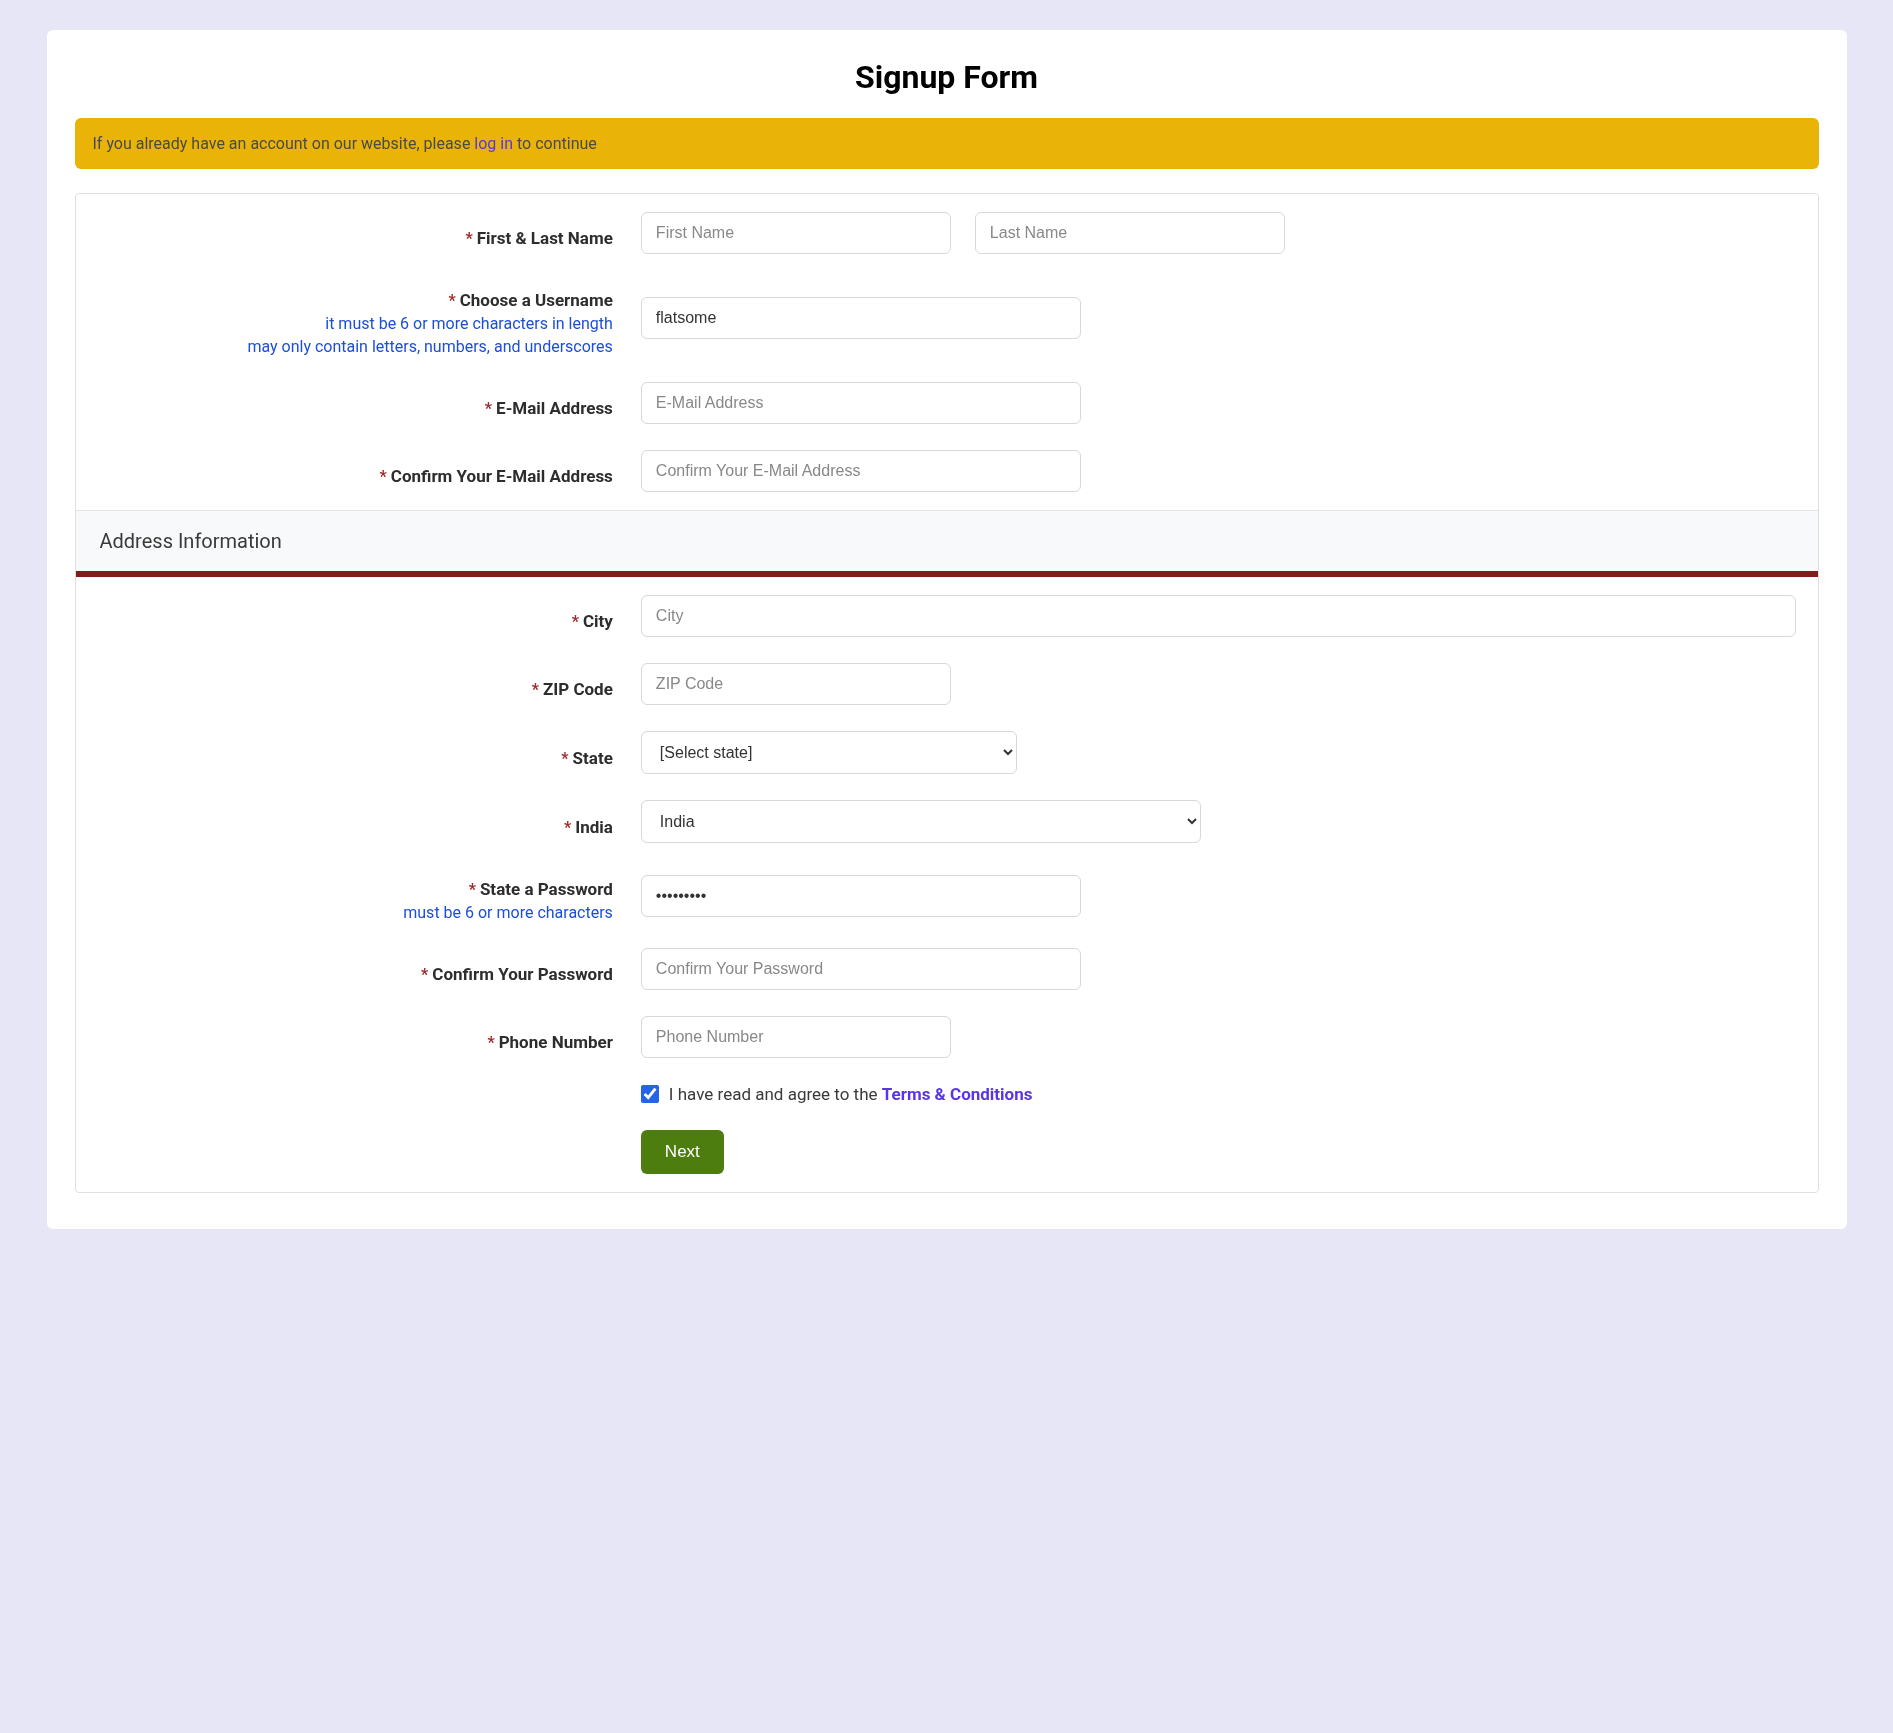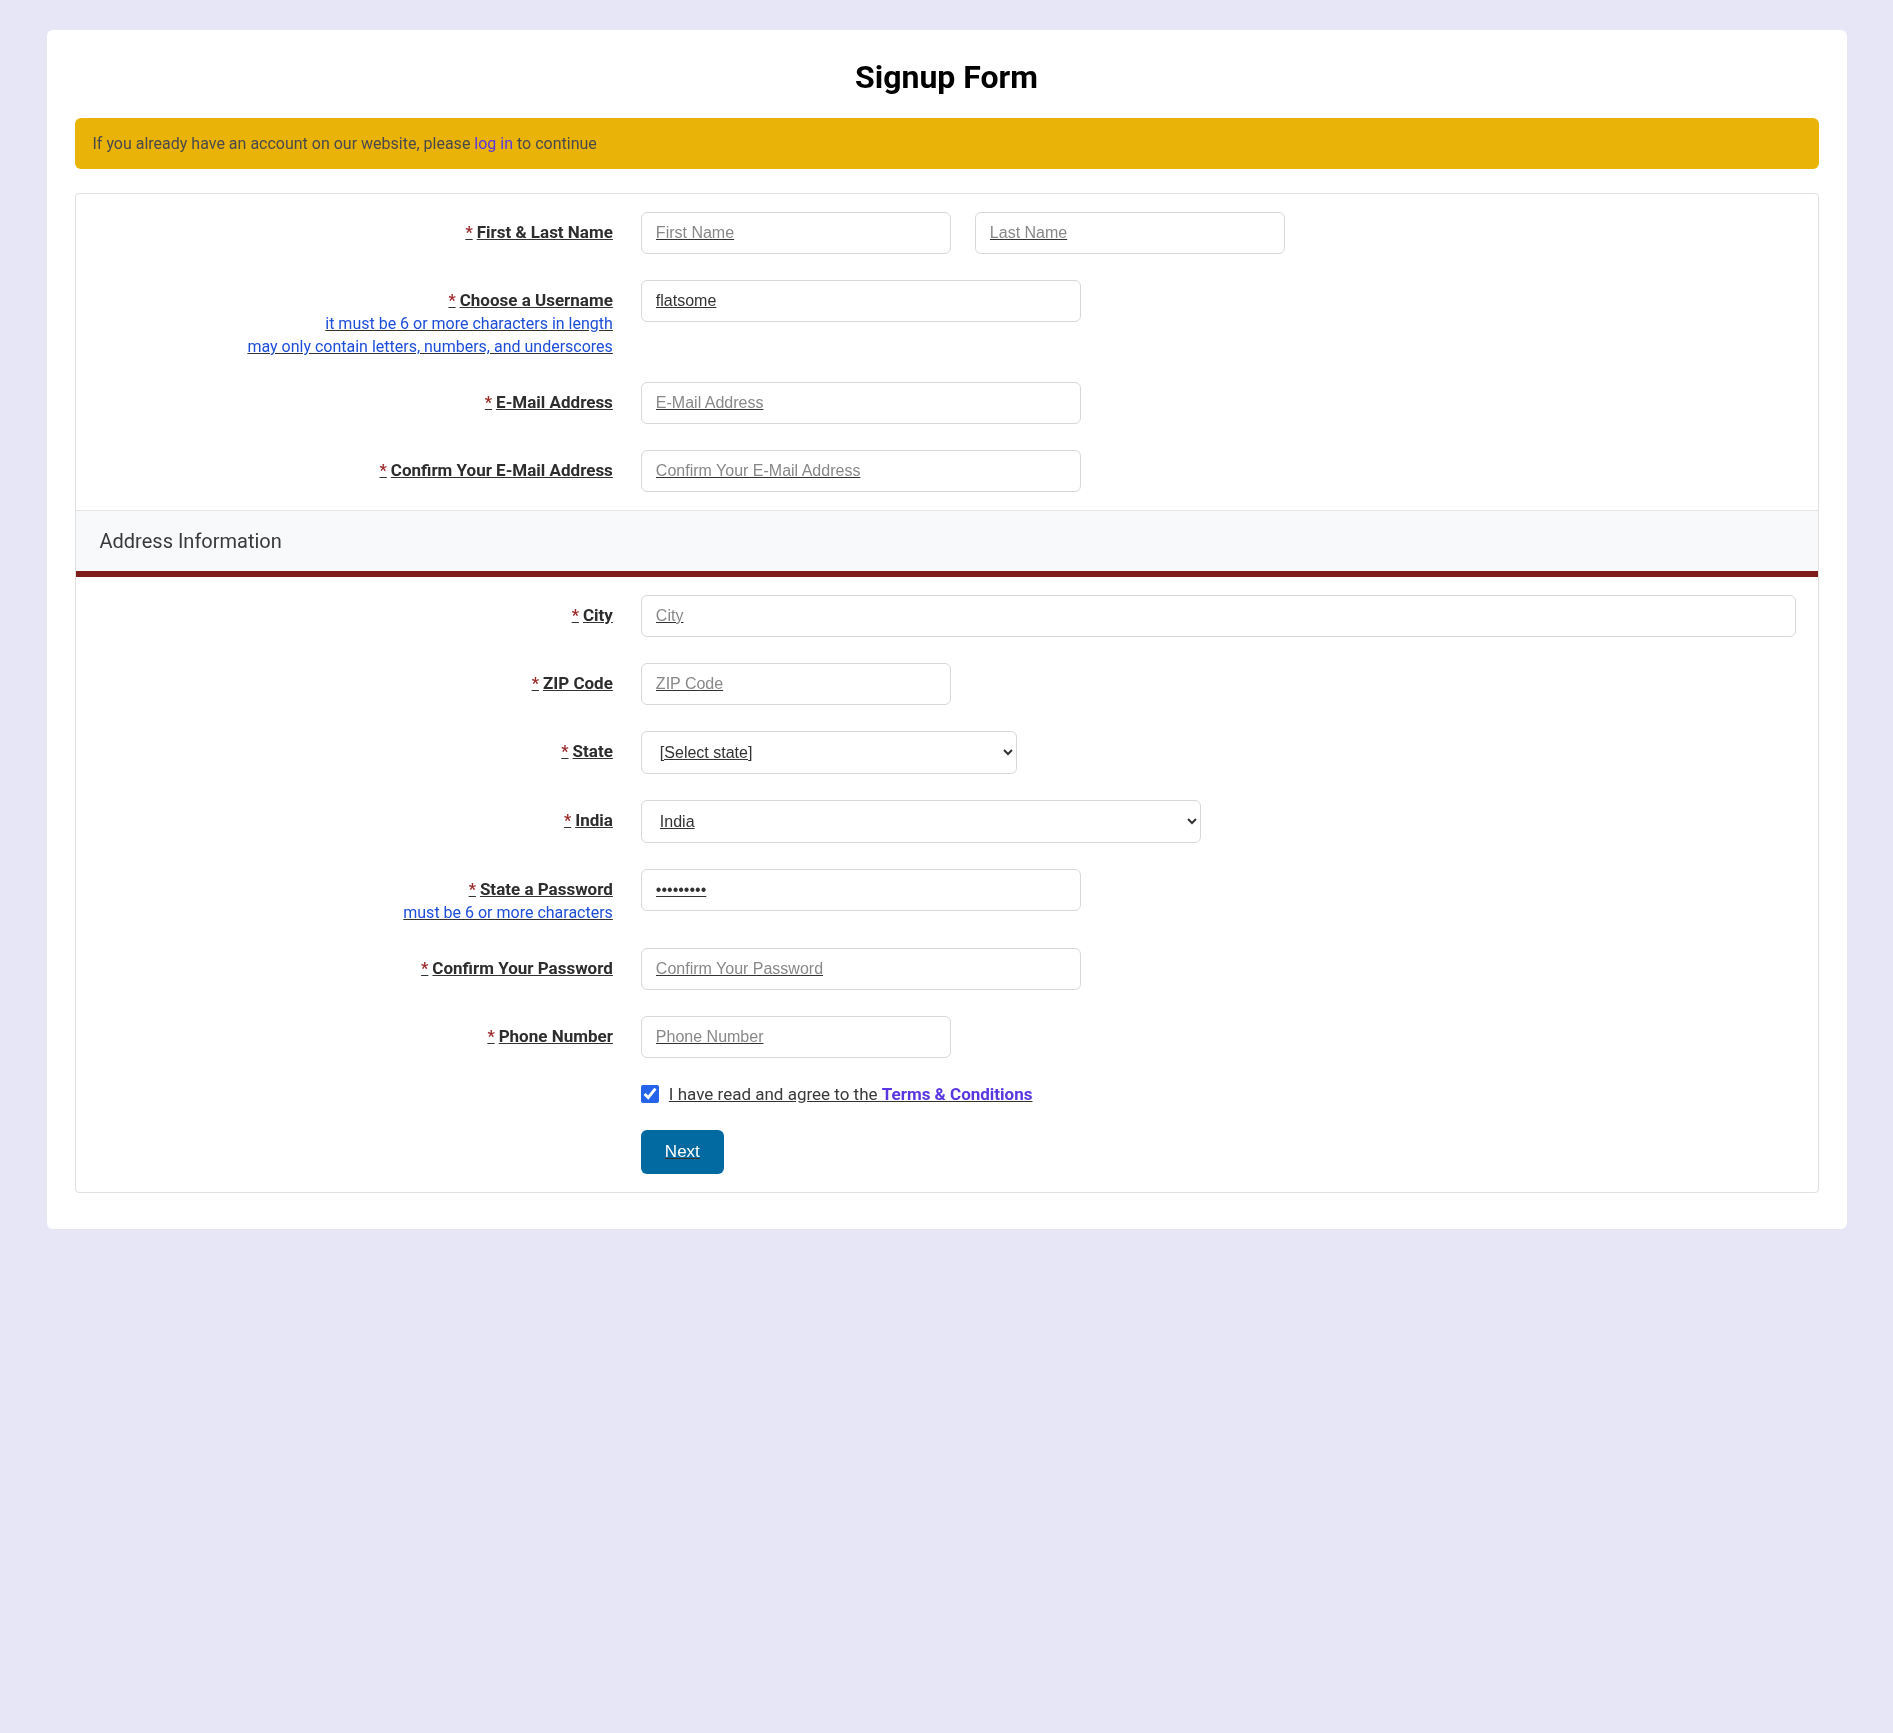--- a/index.html
+++ b/index.html
@@ -40,22 +40,21 @@
       text-decoration: none;
     }
     .form-panel {
       border: 1px solid #e0e0e0;
       border-radius: 4px;
       overflow: hidden;
     }
     .form-row {
       display: flex;
       padding: 18px 22px 18px 22px;
-      align-items: flex-start;
-      text-decoration: underline;
+      align-items: center;
     }
     .form-row + .form-row {
       padding-top: 8px;
     }
     .label-col {
       width: 32%;
       min-width: 380px;
       text-align: right;
       padding-right: 28px;
       padding-top: 10px;
@@ -127,21 +126,21 @@
       width: 18px;
       height: 18px;
       accent-color: #2563eb;
     }
     .checkbox-wrap a {
       color: #5a36e0;
       font-weight: 700;
       text-decoration: none;
     }
     .btn-next {
-      background-color: #0369a1;
+      background-color: #4d7c0f;
       color: #fff;
       border: none;
       border-radius: 6px;
       padding: 12px 24px;
       font-size: 17px;
       font-weight: 500;
       cursor: pointer;
     }
     select {
       appearance: auto;

